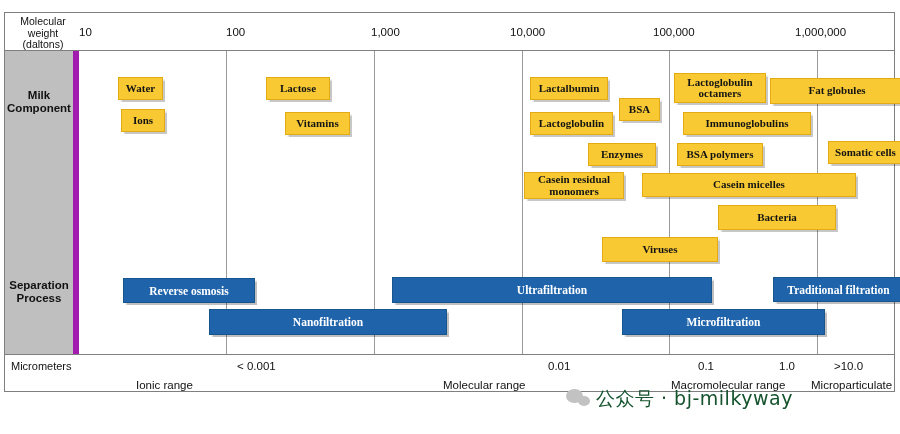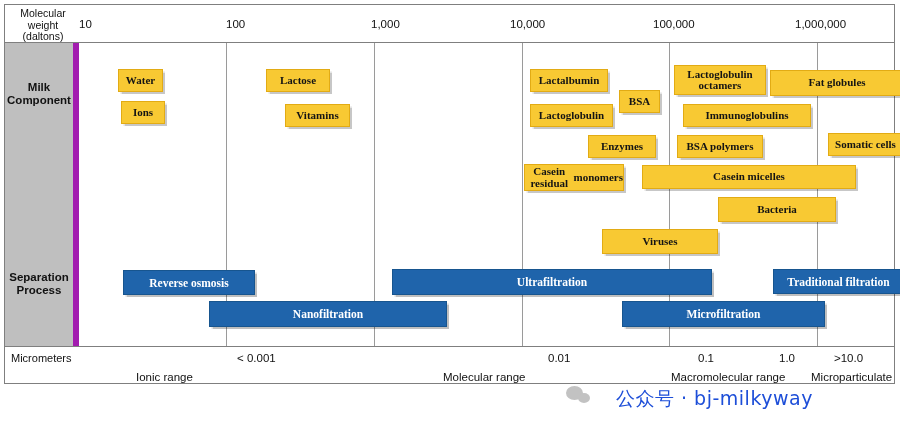--- a/index.html
+++ b/index.html
@@ -6,21 +6,21 @@
   body{
     font-family:"Liberation Sans", sans-serif;
     width:900px;height:434px;position:relative;overflow:hidden;
   }
   #chart{
     position:absolute;left:0;top:0;width:900px;height:388px;
   }
 
   
   .frame{
-    position:absolute;left:4px;top:4px;width:891px;height:380px;
+    position:absolute;left:4px;top:12px;width:891px;height:380px;
     border:1px solid #7f7f7f;background:#fff;box-sizing:border-box;padding-left:8px;
   }
 
   
   .mw-band{
     position:absolute;left:0;top:0;width:100%;height:38px;
     border-bottom:1px solid #7f7f7f;box-sizing:border-box;
   }
   .mw-title{
     position:absolute;left:6px;top:3px;width:64px;
@@ -79,22 +79,22 @@
   .um-tick{
     position:absolute;top:5px;font-size:11.5px;color:#111;white-space:nowrap;
   }
   .um-range{
     position:absolute;top:24px;font-size:11.5px;color:#111;white-space:nowrap;
   }
 
   
   .watermark{
     position:absolute;left:566px;top:386px;
-    display:flex;gap:24px;
-    color:#1d4ed8;font-size:19px;letter-spacing:.5px;
+    display:flex;align-items:center;gap:4px;
+    color:#14532d;font-size:19px;letter-spacing:.5px;
     font-family:"DejaVu Sans", sans-serif;
     user-select:none;
   }
   .wm-bubbles{position:relative;width:26px;height:20px;flex:none;}
   .wm-bubbles i{position:absolute;background:#c2c2c2;border-radius:50%;display:block;}
   .wm-b1{width:17px;height:14px;left:0;top:0;}
   .wm-b2{width:12px;height:10px;left:12px;top:7px;}
 </style>
 </head>
 <body>
@@ -136,21 +136,21 @@
       <div class="gridline" style="left:812px"></div>
 
       <div class="box yellow" style="left:113px;top:26px;width:45px;height:23px">Water</div>
       <div class="box yellow" style="left:116px;top:58px;width:44px;height:23px">Ions</div>
       <div class="box yellow" style="left:261px;top:26px;width:64px;height:23px">Lactose</div>
       <div class="box yellow" style="left:280px;top:61px;width:65px;height:23px">Vitamins</div>
       <div class="box yellow" style="left:525px;top:26px;width:78px;height:23px">Lactalbumin</div>
       <div class="box yellow" style="left:614px;top:47px;width:41px;height:23px">BSA</div>
       <div class="box yellow" style="left:525px;top:61px;width:83px;height:23px">Lactoglobulin</div>
       <div class="box yellow" style="left:583px;top:92px;width:68px;height:23px">Enzymes</div>
-      <div class="box yellow" style="left:519px;top:121px;width:100px;height:27px;flex-direction:row">
+      <div class="box yellow" style="left:519px;top:121px;width:100px;height:27px;flex-direction:column">
         <span>Casein residual</span>
         <span>monomers</span>
       </div>
       <div class="box yellow" style="left:669px;top:22px;width:92px;height:30px;flex-direction:column">
         <span>Lactoglobulin</span>
         <span>octamers</span>
       </div>
       <div class="box yellow" style="left:678px;top:61px;width:128px;height:23px">Immunoglobulins</div>
       <div class="box yellow" style="left:672px;top:92px;width:86px;height:23px">BSA polymers</div>
       <div class="box yellow" style="left:765px;top:27px;width:134px;height:26px">Fat globules</div>

